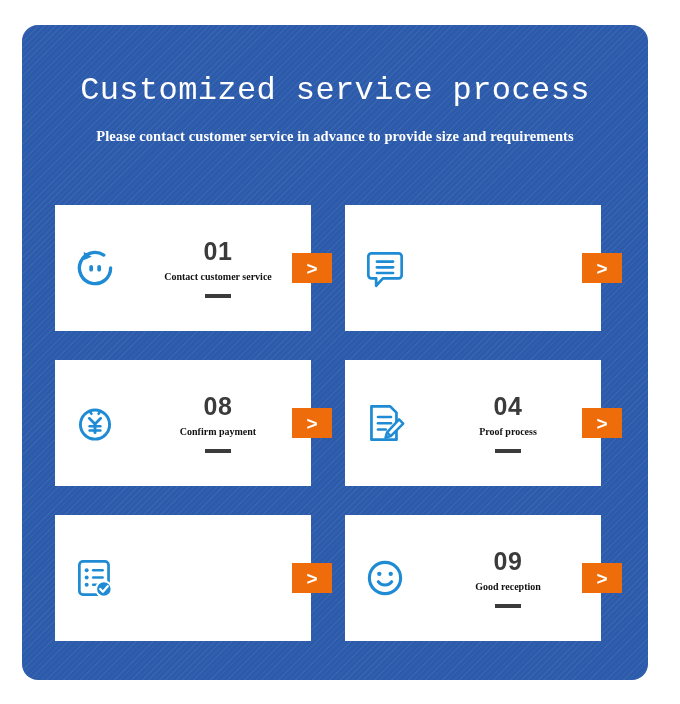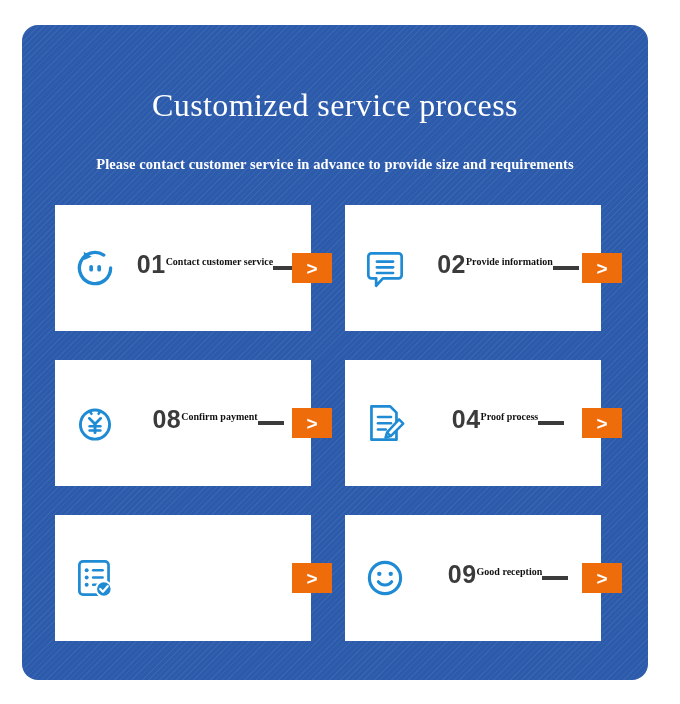--- a/index.html
+++ b/index.html
@@ -43,23 +43,23 @@
 
   
   .header {
     position: absolute;
     left: 0;
     top: 0;
     width: 626px;
     text-align: center;
   }
   .title {
-    margin: 15px;
+    margin: 0;
     padding-top: 48px;
-    font-family: Liberation Serif, serif;
+    font-family: Liberation Mono, monospace;
     font-size: 32px;
     font-weight: 400;
     letter-spacing: 0.4px;
     color: #ffffff;
     line-height: 1.1;
   }
   .subtitle {
     margin: 2px;
     padding-top: 18px;
     font-family: "Liberation Serif", serif;
@@ -108,21 +108,21 @@
     display: block;
     width: 50px;
     height: 50px;
   }
 
   .card-body {
     flex: 1 1 auto;
     position: relative;
     height: 100%;
     display: flex;
-    flex-direction: row;
+    flex-direction: column;
     align-items: center;
     justify-content: center;
   }
 
   .card-num {
     font-family: "Liberation Sans", sans-serif;
     font-size: 25px;
     font-weight: 700;
     color: #3b3b3b;
     line-height: 1;
@@ -202,25 +202,20 @@
 
         <div class="card">
           <div class="card-icon">
             <svg viewBox="0 0 48 48" fill="none" xmlns="http://www.w3.org/2000/svg">
               <path d="M11 10h26a3 3 0 0 1 3 3v18a3 3 0 0 1-3 3H22l-6.5 7v-7H11a3 3 0 0 1-3-3V13a3 3 0 0 1 3-3z" stroke="#1e8bd4" stroke-width="2.6" stroke-linejoin="round"></path>
               <rect x="15" y="16.5" width="18" height="2.6" rx="1.3" fill="#1e8bd4"></rect>
               <rect x="15" y="22" width="18" height="2.6" rx="1.3" fill="#1e8bd4"></rect>
               <rect x="15" y="27.5" width="18" height="2.6" rx="1.3" fill="#1e8bd4"></rect>
             </svg>
           </div>
-          <div class="card-body">
-            <div class="card-num">02</div>
-            <div class="card-label">Provide information</div>
-            <div class="card-dash"></div>
-          </div>
           <div class="arrow-btn">
             <span class="chev">&gt;</span>
           </div>
         </div>
 
       </div>
 
       <div class="row">
 
         <div class="card">

